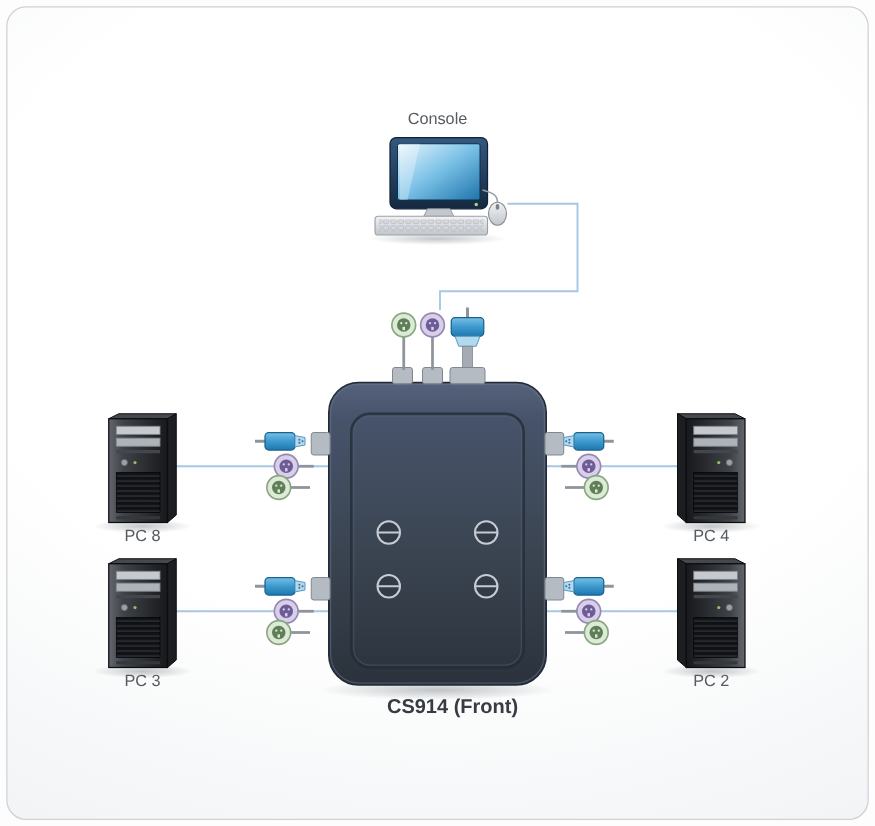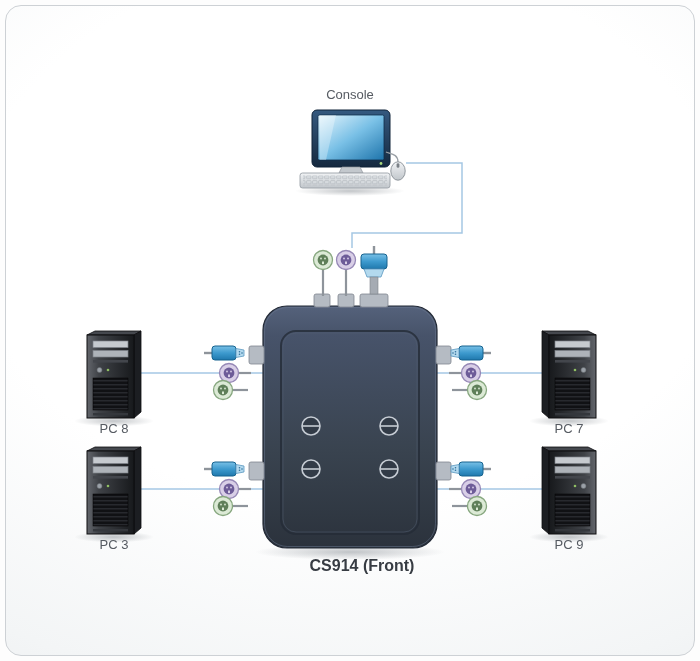--- a/index.html
+++ b/index.html
@@ -218,17 +218,17 @@
     </g>
     <g>
       <path d="M398,162 C398,154 391,154 386,152" fill="none" stroke="#9aa0a6" stroke-width="1.3"></path>
       <ellipse cx="398" cy="171" rx="7.2" ry="9.2" fill="url(#gKey)" stroke="#878d94" stroke-width="0.9"></ellipse>
       <rect x="396.6" y="163.2" width="2.8" height="4.6" rx="1.4" fill="#7b8187"></rect>
     </g>
   </svg>
 
   <div class="lbl lbl-console">Console</div>
   <div class="lbl lbl-pc1">PC 8</div>
-  <div class="lbl lbl-pc2">PC 7</div>
+  <div class="lbl lbl-pc2">PC 4</div>
   <div class="lbl lbl-pc3">PC 3</div>
-  <div class="lbl lbl-pc4">PC 9</div>
+  <div class="lbl lbl-pc4">PC 2</div>
   <div class="lbl title lbl-title">CS914 (Front)</div>
 </div>
 
 </body></html>

